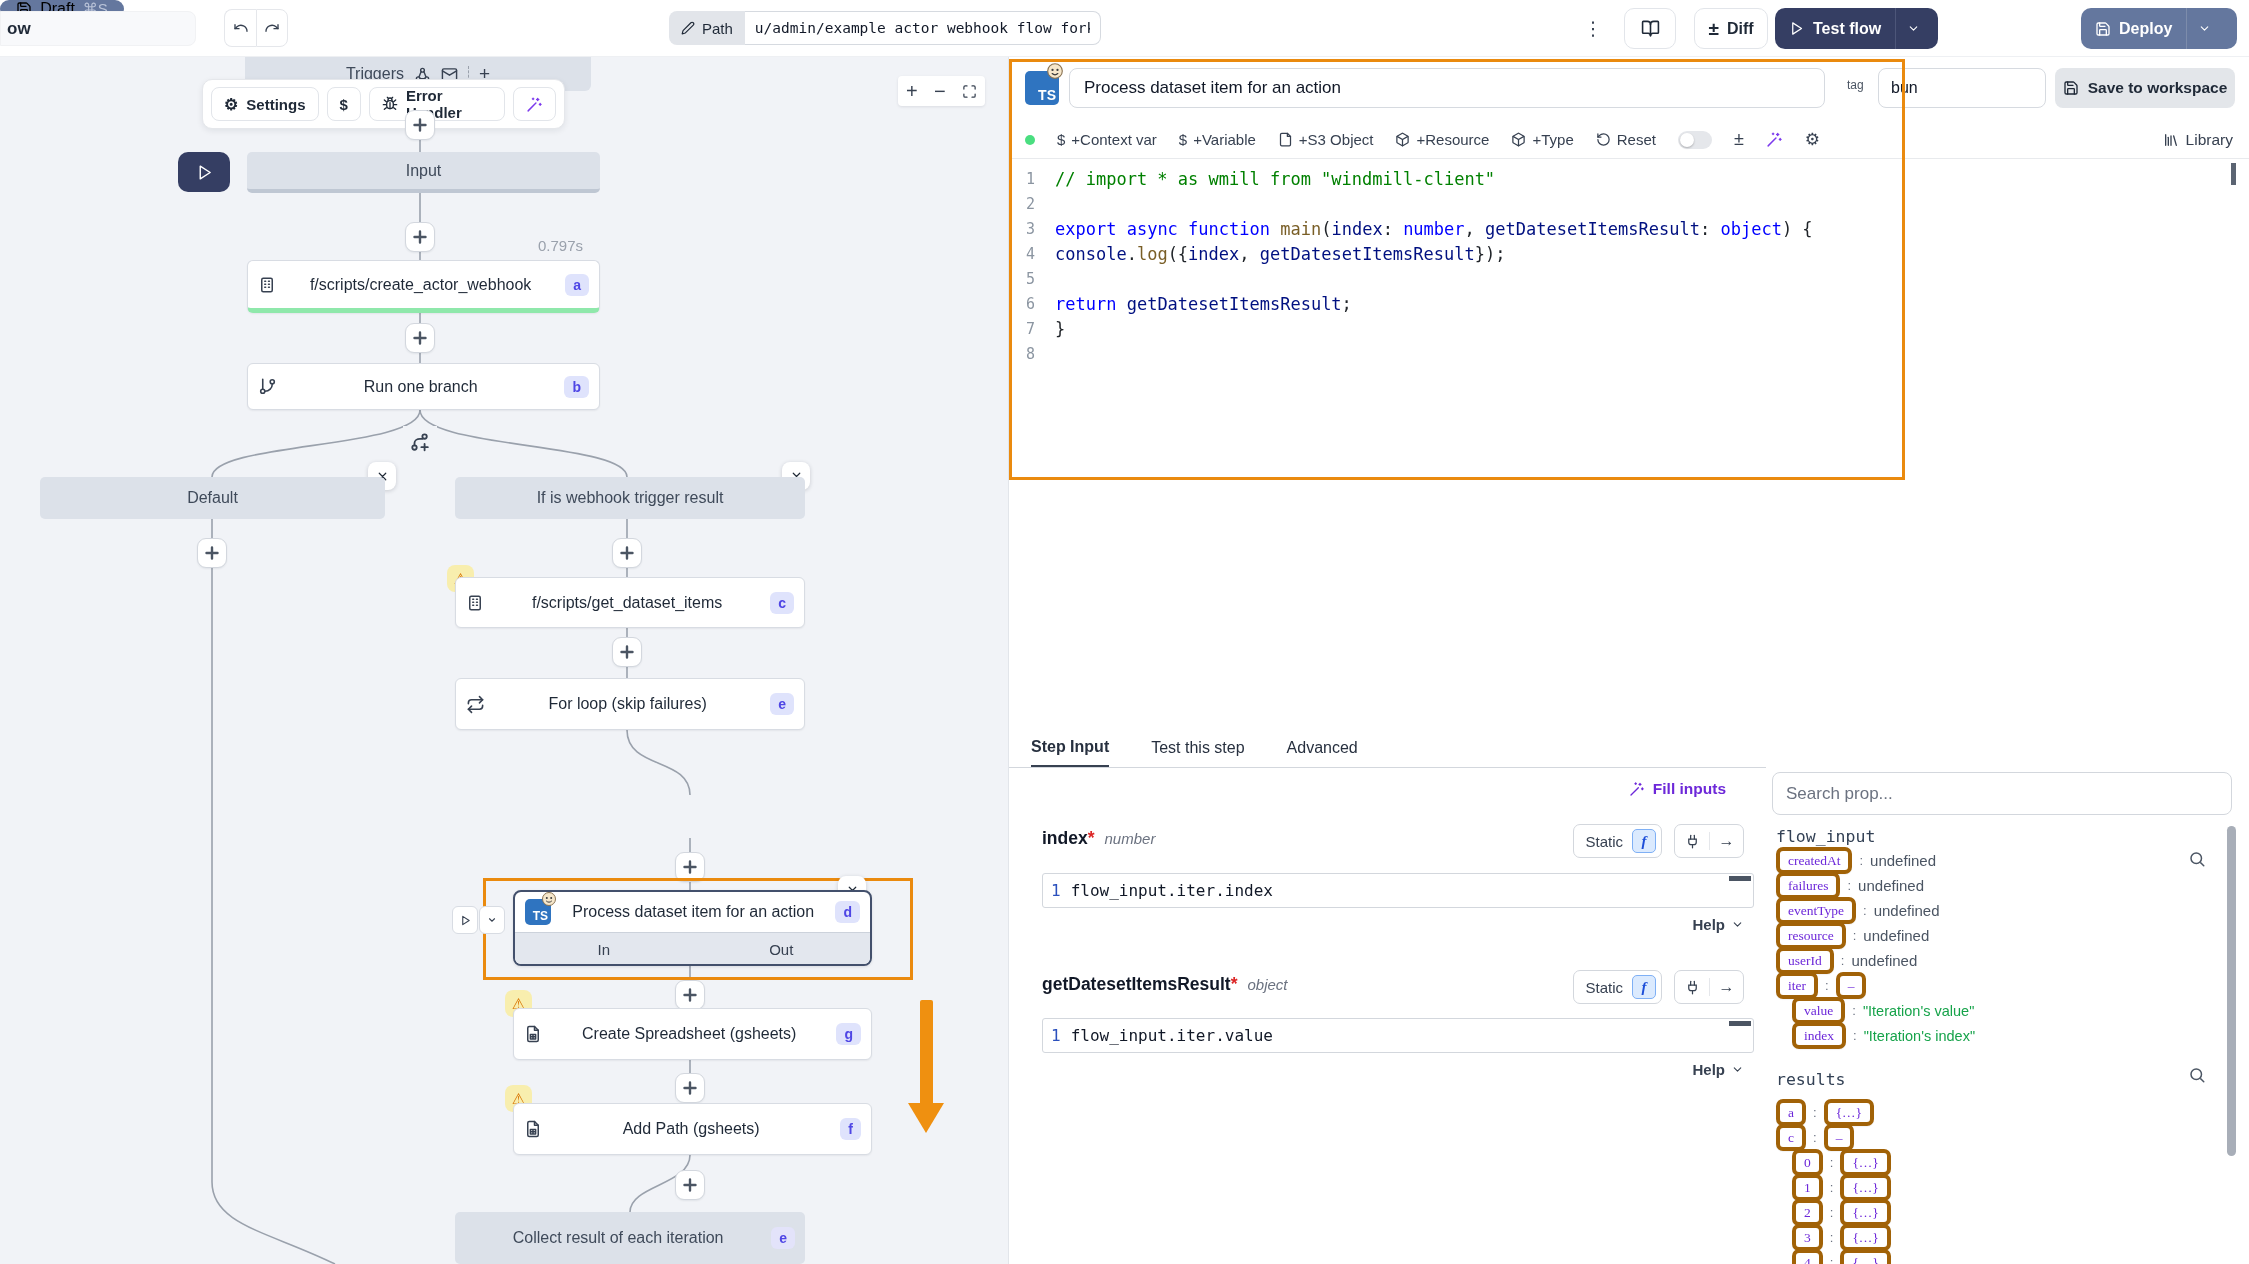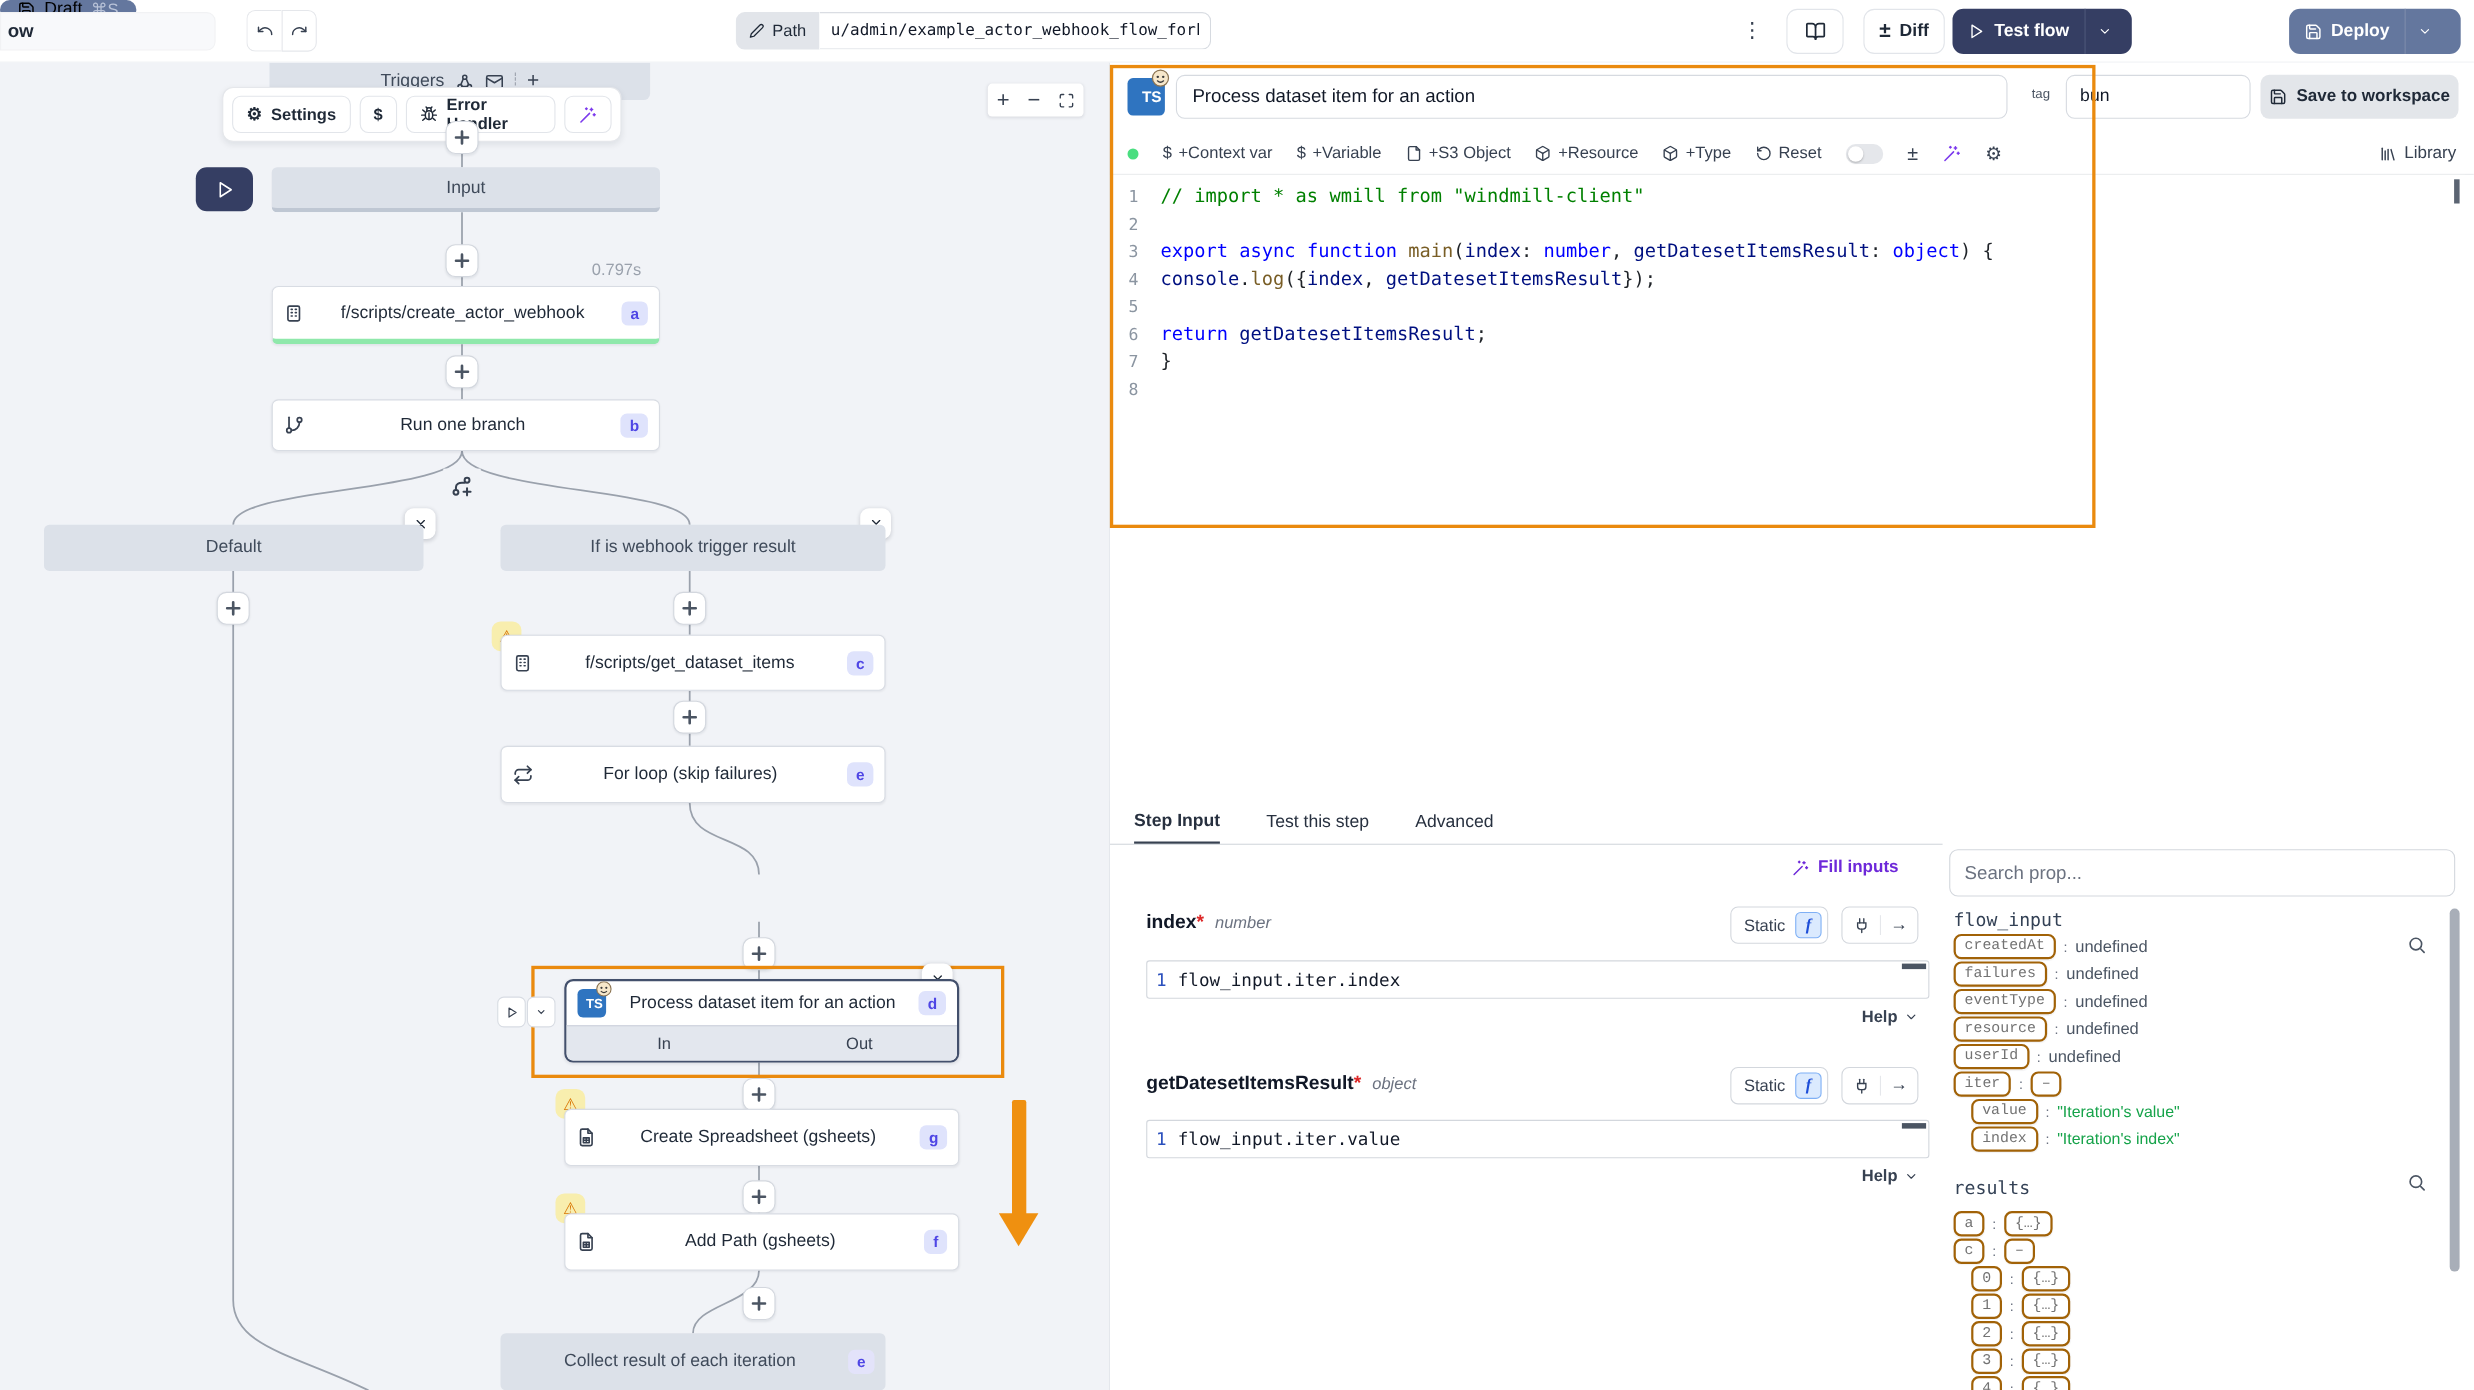--- a/index.html
+++ b/index.html
@@ -66,21 +66,21 @@
 #noded .toprow{height:40px;display:flex;align-items:center;padding:0 10px;font-size:16px;color:#1f2937}
 #noded .iorow{height:34px;background:#e3e7ee;border-top:1px solid #ccd2db;display:flex;color:#374151;font-size:15px}
 #noded .iorow div{flex:1;display:flex;align-items:center;justify-content:center}
 #nodeg{left:513px;top:951px;width:359px;height:52px}
 #nodef{left:513px;top:1046px;width:359px;height:52px}
 #collectnode{left:455px;top:1155px;width:350px;height:52px;justify-content:flex-start;padding:0 10px}
 #collectnode .nlab{flex:1;text-align:center}
 #collectnode .nbadge{background:#e3e3fa}
 #bigarrow{position:absolute;left:920px;top:943px;width:13px;height:105px;background:#ef9010;border-radius:2px}
 #bigarrowhead{position:absolute;left:908px;top:1046px;width:0;height:0;border-left:18px solid transparent;border-right:18px solid transparent;border-top:30px solid #ef9010}
-.tsicon{width:26px;height:26px;background:#2f74c0;border-radius:5px;color:#fff;font-weight:700;font-size:12px;display:flex;align-items:center;justify-content:flex-end;padding:2px 3px;position:relative}
+.tsicon{width:26px;height:26px;background:#2f74c0;border-radius:5px;color:#fff;font-weight:700;font-size:12px;display:flex;align-items:flex-end;justify-content:flex-end;padding:2px 3px;position:relative}
 .tsface{position:absolute}
 
 
 #rpanel{position:absolute;left:1008px;top:57px;width:1241px;height:1207px;background:#fff;border-left:1px solid #e2e5ea}
 #selframe{position:absolute;left:0;top:2px;width:896px;height:421px;border:3px solid #ea8a0e;pointer-events:none}
 #edheader{position:absolute;left:0;top:0;width:100%;height:64px}
 #edts{position:absolute;left:16px;top:14px}
 #edtitle{position:absolute;left:60px;top:11px;width:756px;height:40px;border:1px solid #d6dae0;border-radius:8px;font-size:17px;color:#111827;padding:0 14px;background:#fff}
 #taglab{position:absolute;left:838px;top:21px;font-size:12px;color:#4b5563}
 #taginput{position:absolute;left:869px;top:11px;width:168px;height:40px;border:1px solid #d6dae0;border-radius:8px;font-size:16px;color:#111827;padding:0 12px;background:#fff}
@@ -124,21 +124,21 @@
 #bprop{position:absolute;left:757px;top:0;width:484px;height:536px}
 #propsearch{position:absolute;left:6px;top:44px;width:460px;height:43px;border:1px solid #d3d7dd;border-radius:8px;font-size:17px;padding:0 13px;color:#111827;background:#fff}
 #propsearch::placeholder{color:#6b7280}
 .treetitle{position:absolute;left:10px;font-family:"DejaVu Sans Mono",monospace;font-size:16.5px;color:#334155;font-weight:500}
 #fititle{top:99px}
 #restitle{top:342px}
 .treerows{position:absolute;left:10px;right:30px}
 #proprows{top:120px}
 #resrows{top:372px}
 .trow{height:25px;display:flex;align-items:center;gap:7px}
-.pkey{border:2px solid #a16207;background:#fff;border-radius:7px;padding:0 8px;font-family:Liberation Mono, monospace;font-size:13.5px;color:#737373;box-shadow:0 1px 1px rgba(16,24,40,.05);line-height:19px}
+.pkey{border:4px solid #a16207;background:#fff;border-radius:7px;padding:0 8px;font-family:Liberation Serif, serif;font-size:13.5px;color:#6d28d9;box-shadow:0 1px 1px rgba(16,24,40,.05);line-height:19px}
 .pcolon{color:#6b7280;font-size:13px}
 .vplain{color:#4b5563;font-size:15px}
 .vstring{color:#16a34a;font-size:14.5px}
 .magicon{position:absolute;right:44px;color:#4b5563}
 #mag1{top:122px}
 #mag2{top:338px}
 #propscroll{position:absolute;right:14px;top:98px;width:9px;height:330px;background:#a8aeb8;border-radius:5px}
 </style>
 </head>
 <body>

